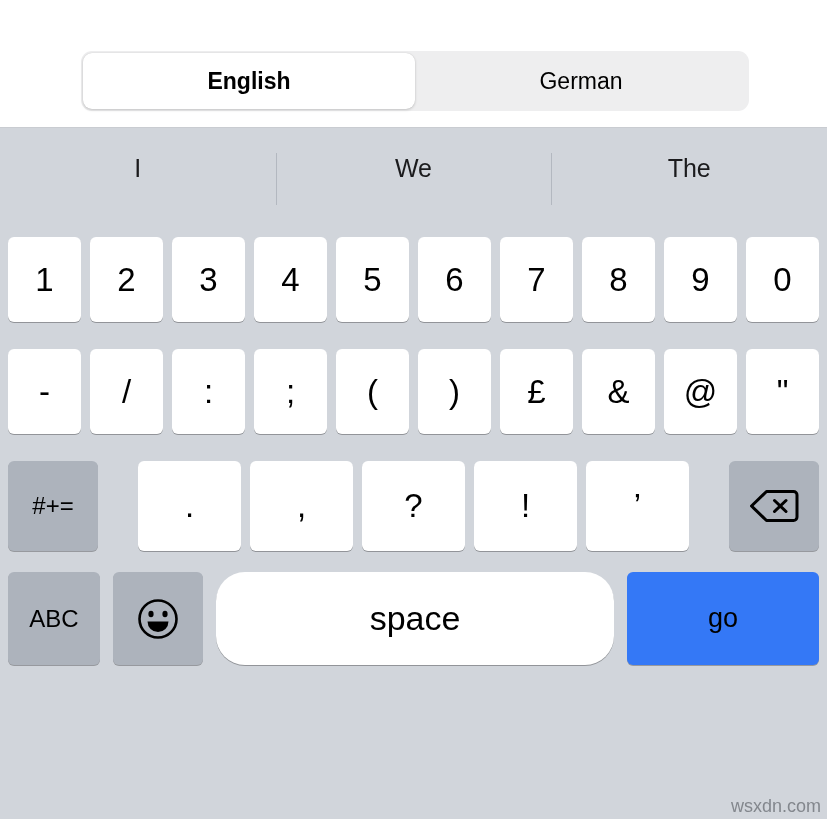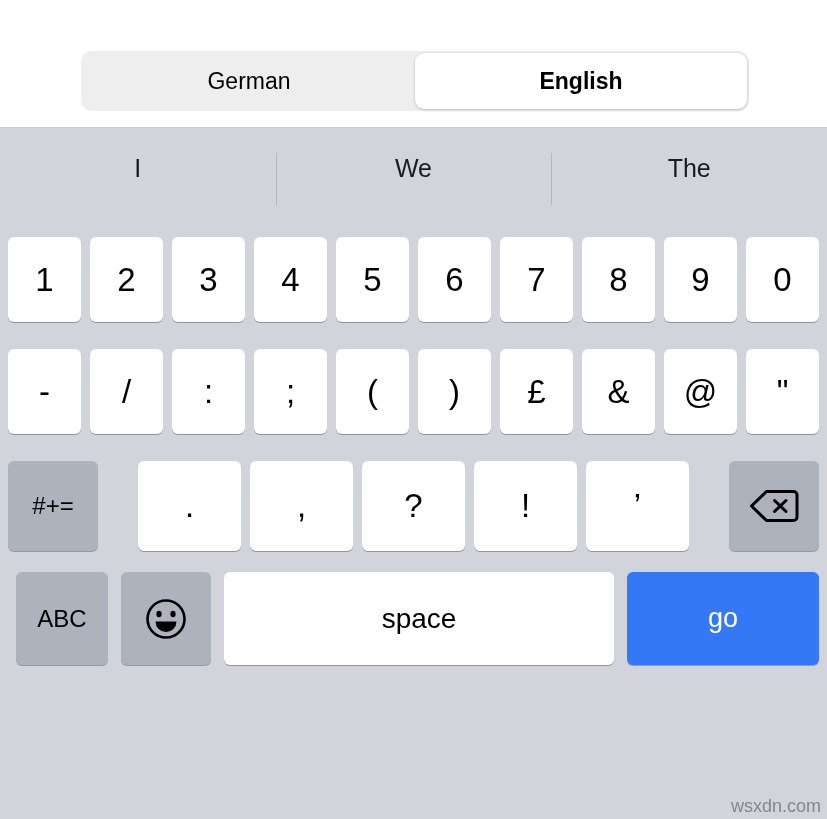--- a/index.html
+++ b/index.html
@@ -121,45 +121,45 @@
     cursor: pointer;
     user-select: none;
     box-sizing: border-box;
   }
   .key.dark {
     background: #adb3bc;
     box-shadow: 0 1px 0 rgba(0,0,0,0.28);
   }
   .key.accent {
     background: #3478f6;
-    color: #ffffff;
+    color: #000000;
     box-shadow: 0 1px 0 rgba(0,0,0,0.28);
   }
   .key.small-label { font-size: 24px; }
-  .key.space-key   { font-size: 28px; }
+  .key.space-key   { font-size: 34px; border-radius: 29px; }
   .key.go-key      { font-size: 27px; }
 
   
   .row-10 { padding: 0 8px; box-sizing: border-box; }
   .row-10 .key { flex: 1 1 0; margin-right: 9px; }
   .row-10 .key:last-child { margin-right: 0; }
 
   
   #row-punct { padding: 0 8px; box-sizing: border-box; }
   #row-punct .key { margin-right: 9px; }
   #row-punct .key:last-child { margin-right: 0; }
   .k-modifier { width: 90px; flex: 0 0 90px; margin-right: 40px !important; }
   .k-punct    { flex: 1 1 0; }
   .k-delete   { width: 90px; flex: 0 0 90px; margin-left: 31px; }
 
   
   #row-bottom { padding: 0 8px; box-sizing: border-box; }
   #row-bottom .key { margin-right: 13px; }
   #row-bottom .key:last-child { margin-right: 0; }
-  .k-abc   { width: 92px; flex: 0 0 92px; margin-left: 8px; }
+  .k-abc   { width: 92px; flex: 0 0 92px; }
   .k-emoji { width: 90px; flex: 0 0 90px; }
   .k-space { flex: 1 1 auto; }
   .k-go    { width: 192px; flex: 0 0 192px; }
 
   .key-icon { display: block; line-height: 0; }
 
   
   #watermark {
     position: absolute;
     right: 6px;
@@ -167,25 +167,25 @@
     font-size: 18px;
     color: #83878d;
     user-select: none;
   }
 </style>
 </head>
 <body>
 
 <div id="language-bar">
   <div id="segmented-control">
+    <div class="segment selected">
+      <span>English</span>
+    </div>
     <div class="segment">
       <span>German</span>
-    </div>
-    <div class="segment selected">
-      <span>English</span>
     </div>
   </div>
 </div>
 
 <div id="keyboard">
 
   <div id="prediction-bar">
     <div class="prediction-cell">
       <span>I</span>
     </div>

